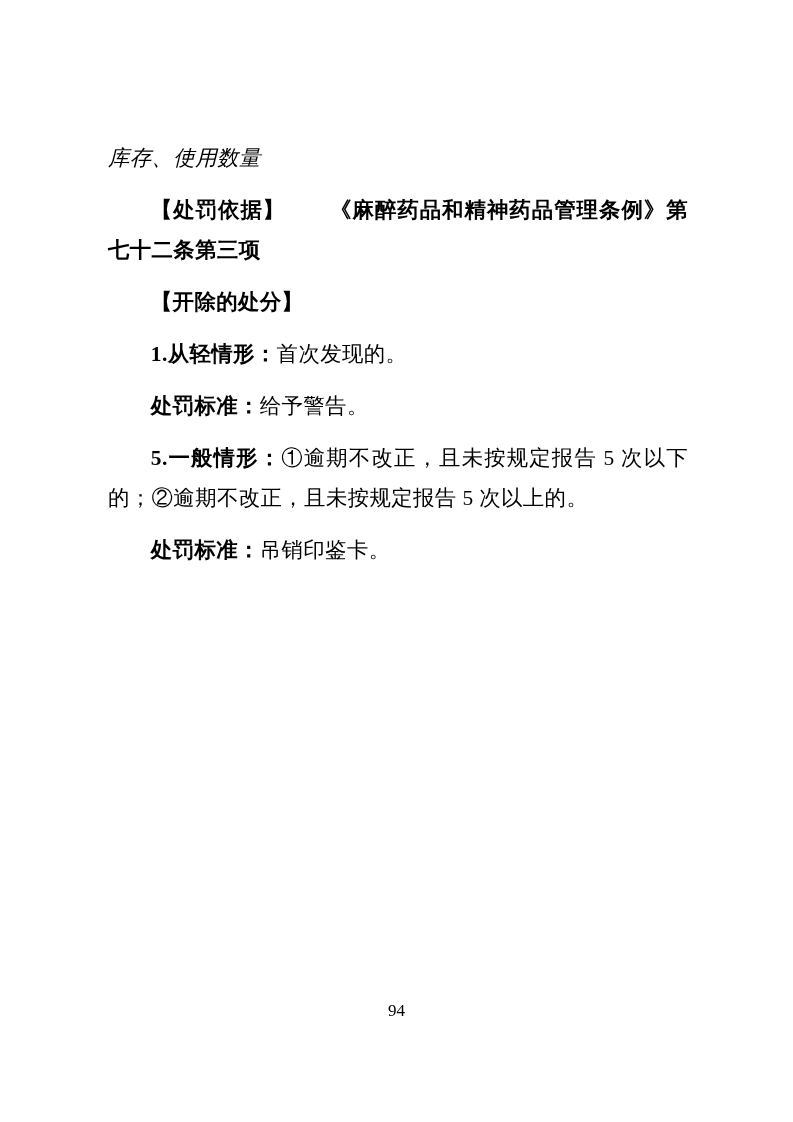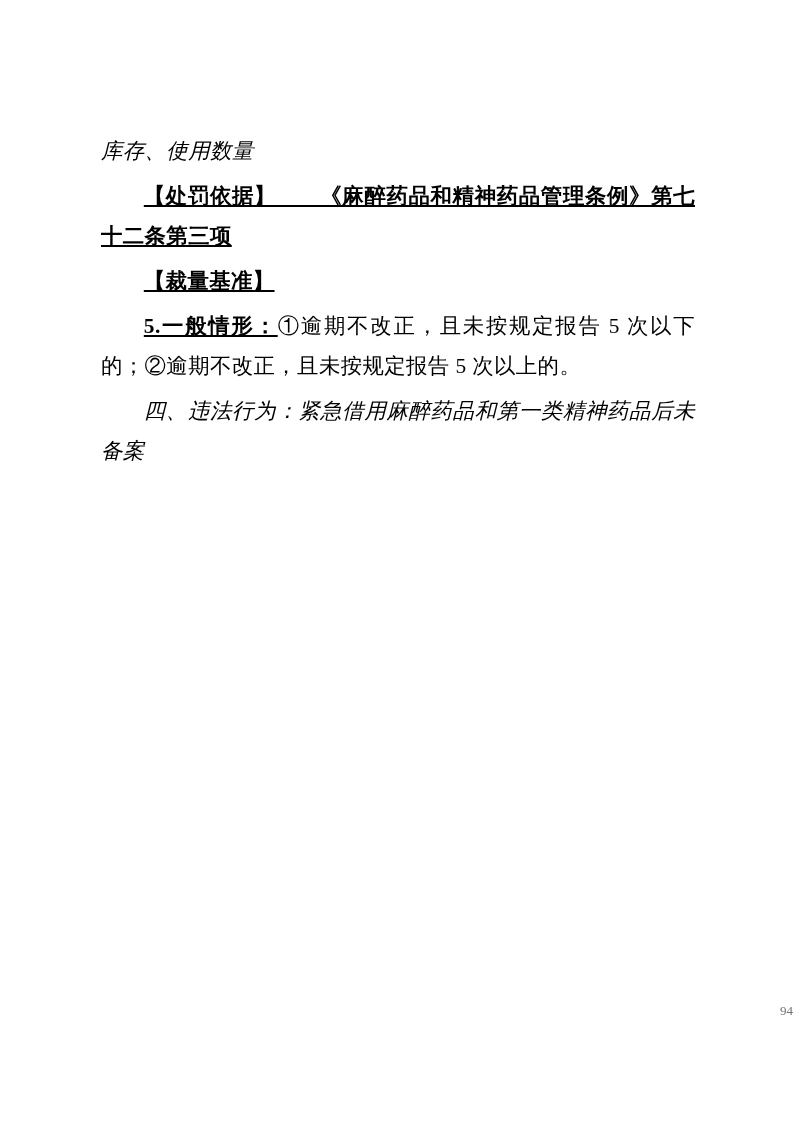--- a/index.html
+++ b/index.html
@@ -16,54 +16,55 @@
     font-family: "Liberation Serif", "DejaVu Serif", serif;
     overflow: hidden;
   }
   .content {
     position: absolute;
     left: 96px;
     top: 126px;
     width: 604px;
   }
   p.para {
-    margin: 5px;
+    margin: 12px;
     font-size: 21.4px;
     line-height: 40px;
     text-align: justify;
     letter-spacing: 0.4px;
     word-break: break-all;
   }
   p.indent {
     text-indent: 2em;
   }
   p.kaiti {
     font-style: italic;
   }
   span.bold {
     font-weight: bold;
     font-style: normal;
-    text-decoration: underline;
   }
   .footer {
     position: absolute;
     top: 1000px;
     left: 0;
     width: 100%;
-    text-align: right;
-    font-size: 13px;
+    text-align: center;
+    font-size: 17px;
     line-height: 22px;
-    color: #737373;
+    color: #000000;
   }
 </style>
 </head>
 <body>
 
 <div class="page">
   <div class="content" id="paragraph-container">
       <p class="para kaiti"><span>库存、使用数量</span></p>
       <p class="para indent"><span class="bold">【处罚依据】　　《麻醉药品和精神药品管理条例》第七十二条第三项</span></p>
-      <p class="para indent"><span class="bold">【裁量基准】</span></p>
+      <p class="para indent"><span class="bold">【开除的处分】</span></p>
+      <p class="para indent"><span class="bold">1.从轻情形：</span><span>首次发现的。</span></p>
+      <p class="para indent"><span class="bold">处罚标准：</span><span>给予警告。</span></p>
       <p class="para indent"><span class="bold">5.一般情形：</span><span>①逾期不改正，且未按规定报告 5 次以下的；②逾期不改正，且未按规定报告 5 次以上的。</span></p>
-      <p class="para indent kaiti"><span>四、违法行为：紧急借用麻醉药品和第一类精神药品后未备案</span></p>
+      <p class="para indent"><span class="bold">处罚标准：</span><span>吊销印鉴卡。</span></p>
     </div>
   <div class="footer">94</div>
 </div>
 
 </body></html>

